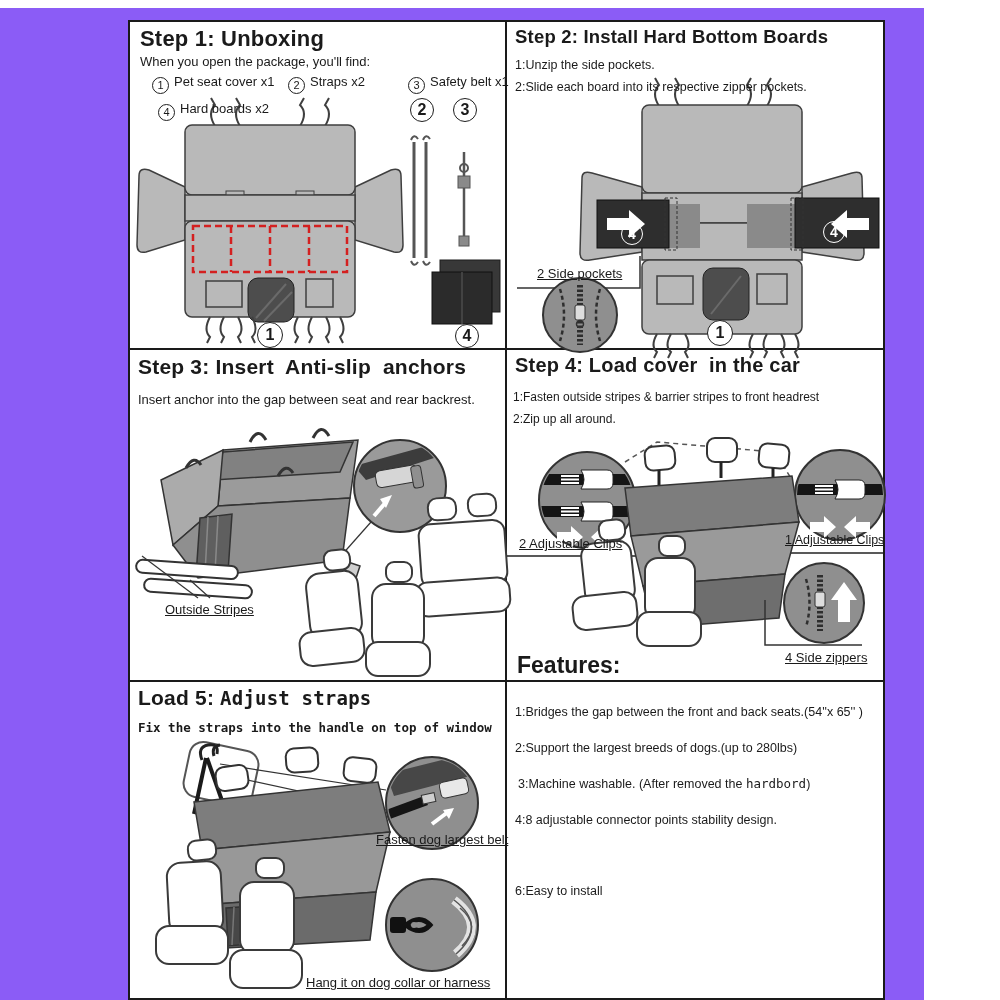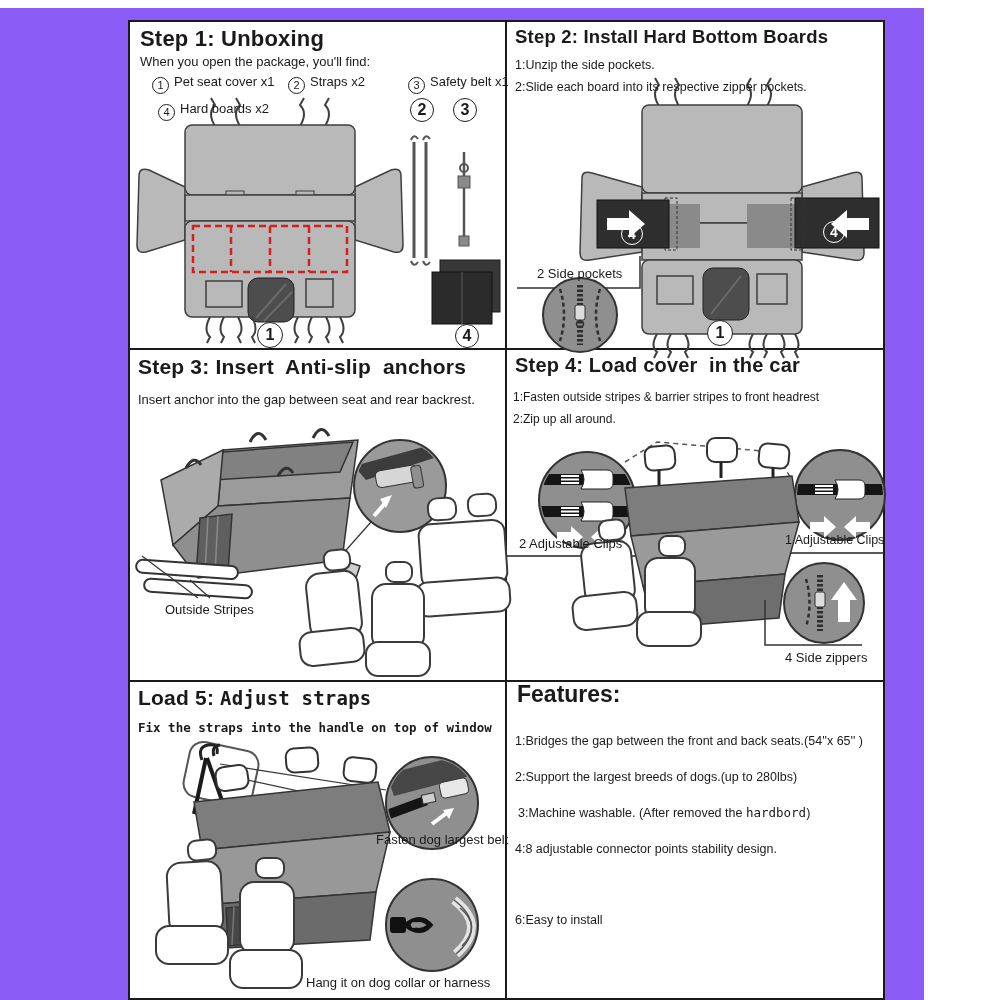--- a/index.html
+++ b/index.html
@@ -10,26 +10,26 @@
   .vdiv{position:absolute;left:505px;top:12px;width:2px;height:980px;background:#1a1a1a;}
   .hdiv{position:absolute;left:128px;width:757px;height:2px;background:#1a1a1a;}
   .bottom-bar{position:absolute;left:128px;top:992px;width:868px;height:8px;background:#101010;}
   .artifact{position:absolute;left:936px;top:0;width:14px;height:6px;background:#c9c9c9;}
   .panel{position:absolute;box-sizing:border-box;}
   #p1{left:128px;top:14px;width:377px;height:326px;}
   #p2{left:507px;top:14px;width:376px;height:326px;}
   #p3{left:128px;top:342px;width:377px;height:330px;}
   #p4{left:507px;top:342px;width:376px;height:330px;}
   #p5{left:128px;top:674px;width:377px;height:316px;}
-  #p6{left:507px;top:665px;width:376px;height:316px;}
+  #p6{left:507px;top:636px;width:376px;height:316px;}
   .panel svg{position:absolute;left:0;top:0;overflow:visible;}
   .title{position:absolute;font-weight:bold;font-size:21px;white-space:pre;letter-spacing:.2px;}
   .title.small{font-size:18.5px;}
   .body{position:absolute;font-size:12.5px;white-space:pre;}
-  .lbl{position:absolute;font-size:13px;white-space:nowrap;}
+  .lbl{position:absolute;font-size:13px;white-space:nowrap;text-decoration:underline;}
   .mono{font-family:"DejaVu Sans Mono",monospace;text-align:right;}
   .circ{position:absolute;border:1.6px solid #1e1e1e;border-radius:50%;background:#fff;
         display:flex;align-items:center;justify-content:center;font-weight:bold;
         box-sizing:border-box;font-size:14px;}
   .circ.big{font-size:16px;}
   .circ.wh{border:1.8px solid #fff;color:#fff;background:transparent;}
   .circ.inline{position:static;display:inline-flex;width:17px;height:17px;font-size:11px;
         margin-right:5px;vertical-align:-3px;font-weight:normal;}
   .item{position:absolute;font-size:13px;white-space:nowrap;}
   .feat{position:absolute;font-size:12.5px;white-space:pre;}

